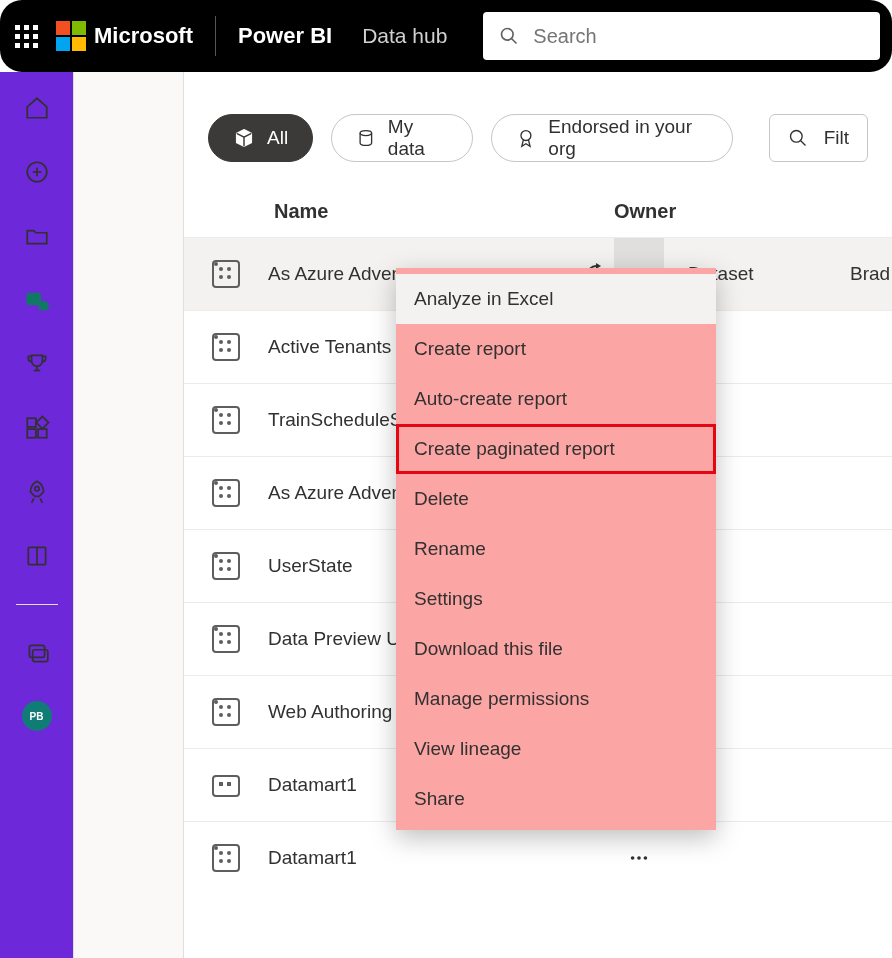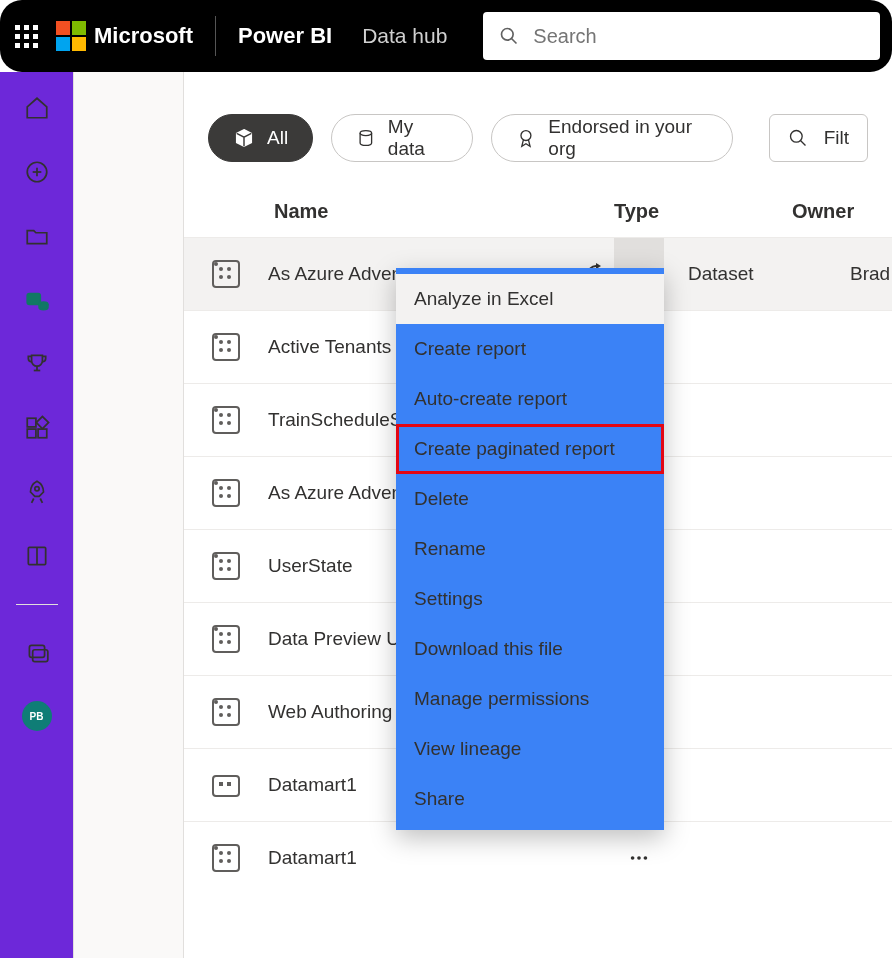--- a/index.html
+++ b/index.html
@@ -151,21 +151,21 @@
   }
   .datamart-icon::after {
     content:""; position:absolute; top:5px; left:5px;
     width:4px; height:4px; background:#605e5c;
     box-shadow: 8px 0 #605e5c;
   }
 
   
   .context-menu {
     position:absolute; top:268px; left:396px;
-    width:268px; background:#3b82f6;
+    width:320px; background:#fca5a5;
     box-shadow: 0 8px 24px rgba(0,0,0,0.25);
     padding:6px 0;
     z-index:20;
   }
   .cm-item {
     padding: 14px 18px; font-size:19px; cursor:pointer;
   }
   .cm-item:hover, .cm-item.hover { background:#f3f2f1; }
   .cm-item.highlighted {
     border:3px solid #e30613; padding:11px 15px;
@@ -310,21 +310,20 @@
           <circle cx="10" cy="10" r="7"></circle>
           <line x1="21" y1="21" x2="15" y2="15"></line>
         </svg>
       <span>Filt</span>
     </div>
   </div>
 
   <div class="table-header">
     <div class="col-icon"></div>
     <div class="col-name">Name</div>
-    <div class="col-type">Type</div>
     <div class="col-owner">Owner</div>
   </div>
 
   <div id="rows">
       <div class="row hovered">
         <div class="icon-cell">
           <div class="dataset-icon"></div>
         </div>
         <div class="name-cell">
           <span class="name-text">As Azure Adventure …</span>

